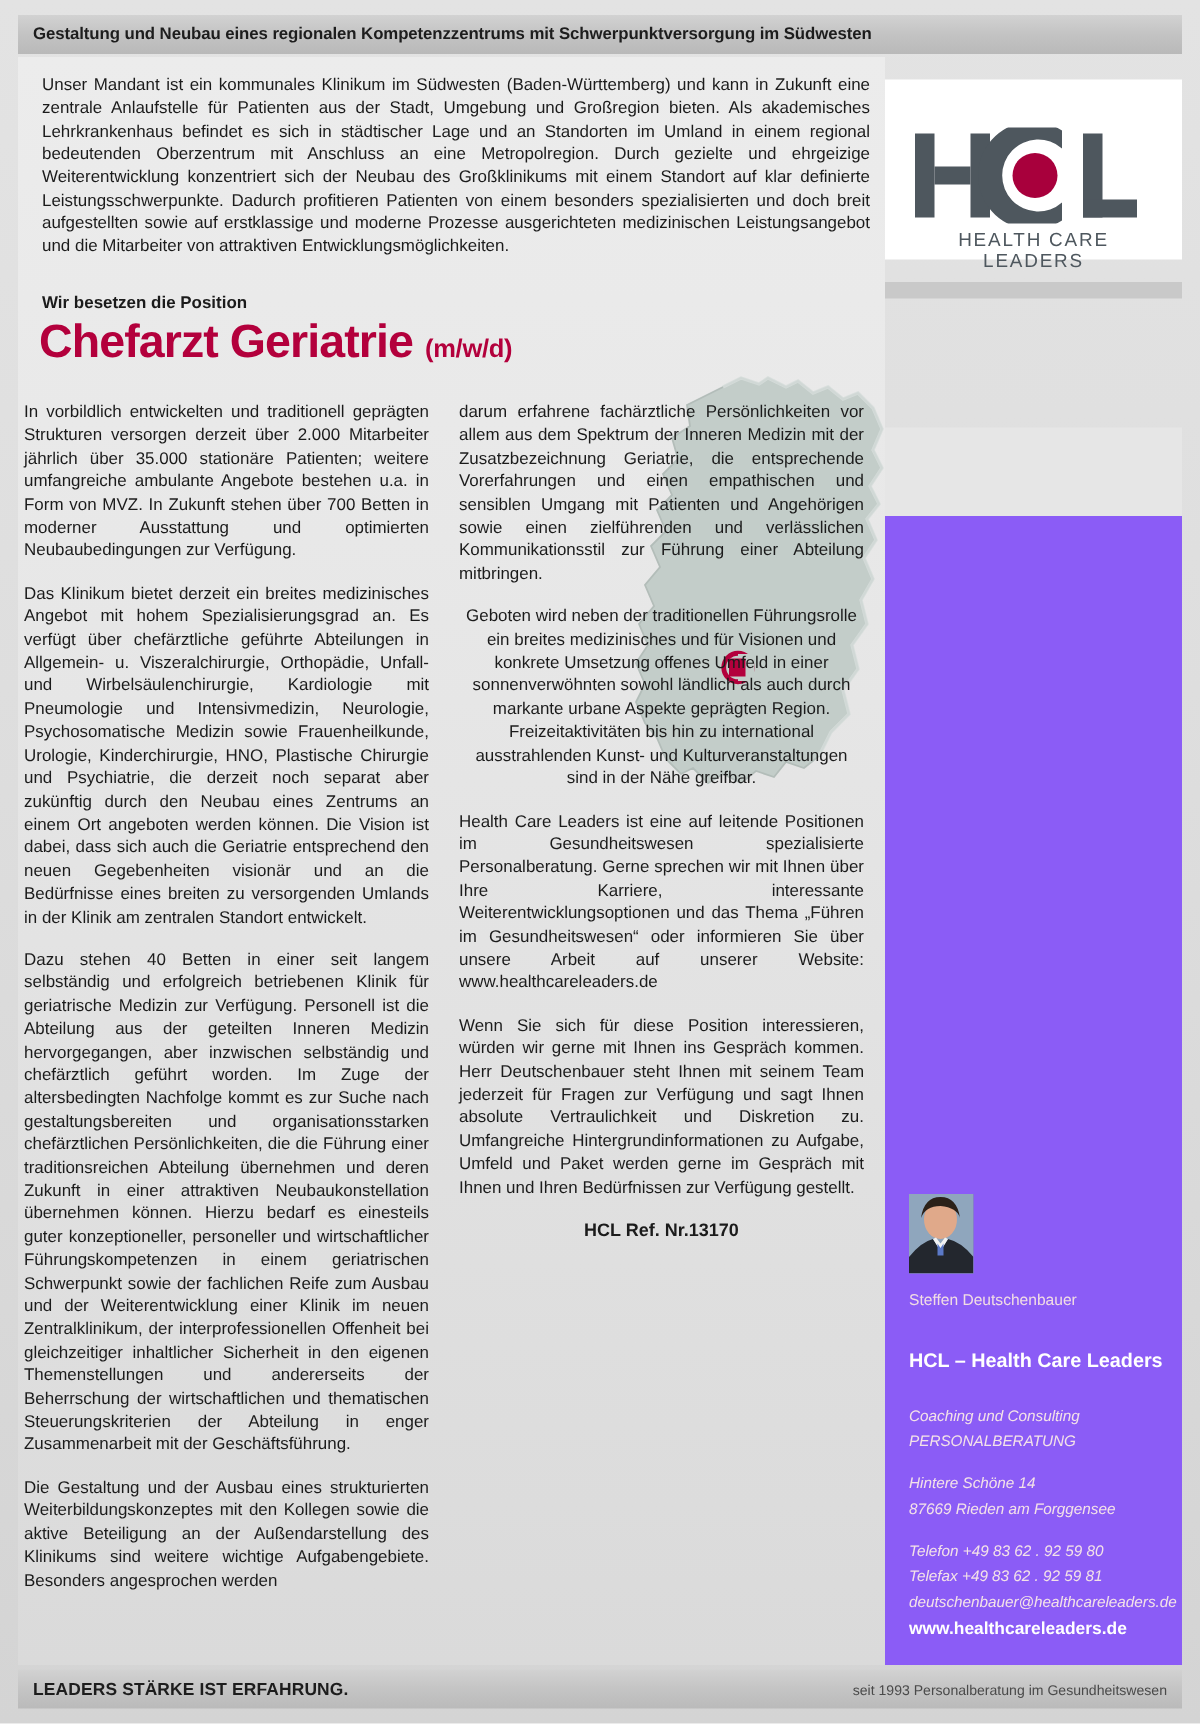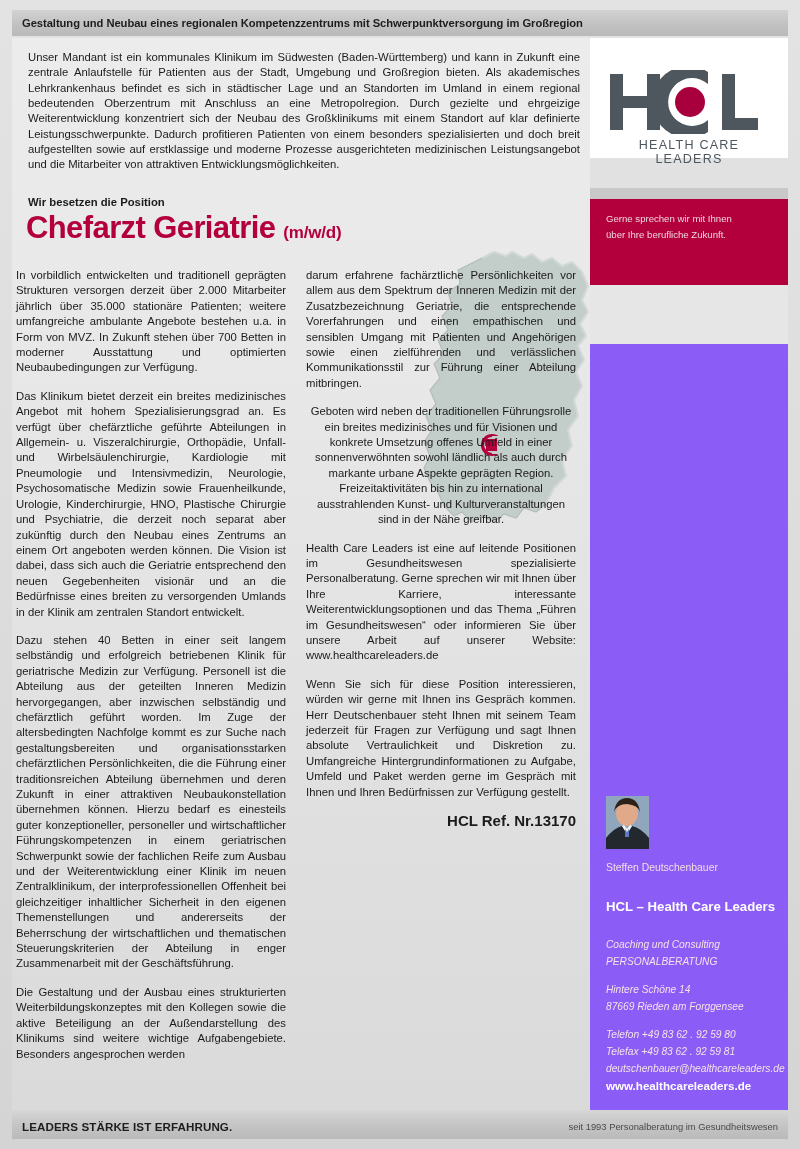--- a/index.html
+++ b/index.html
@@ -104,41 +104,41 @@
   }
   .col p { margin: 0 0 13px 0; }
   .col p:last-child { margin-bottom: 0; }
   .col-left  { left: 16px; }
   .col-mid   { left: 306px; }
   .col-mid p { text-align: justify; }
   .col-mid p.ragged { text-align: center; }
 
   .refno {
     margin-top: 10px;
-    text-align: right;
-    font-size: 15px;
+    text-align: center;
+    font-size: 12px;
     font-weight: bold;
     color: #1b1b1b;
   }
 
   
   .map-wrap {
     position: absolute;
     left: 420px;
     top: 250px;
     width: 175px;
     height: 340px;
     pointer-events: none;
   }
 
   
   .rail-logo {
     position: absolute;
     left: 590px;
-    top: 38px;
+    top: 53px;
     width: 198px;
     height: 120px;
     background: #ffffff;
   }
   .logo-mark {
     position: absolute;
     left: 14px;
     top: 32px;
     width: 170px;
     height: 64px;
@@ -274,21 +274,21 @@
     color: #4a4a4a;
   }
 </style>
 </head>
 <body>
 
 <div id="page">
   <div class="page-bg"></div>
 
   <div class="header-bar">
-    <span class="header-bar-text">Gestaltung und Neubau eines regionalen Kompetenzzentrums mit Schwerpunktversorgung im Großregion</span>
+    <span class="header-bar-text">Gestaltung und Neubau eines regionalen Kompetenzzentrums mit Schwerpunktversorgung im Südwesten</span>
   </div>
 
   <div class="main-panel"></div>
 
   <div class="intro">Unser Mandant ist ein kommunales Klinikum im Südwesten (Baden-Württemberg) und kann in Zukunft eine zentrale Anlaufstelle für Patienten aus der Stadt, Umgebung und Großregion bieten. Als akademisches Lehrkrankenhaus befindet es sich in städtischer Lage und an Standorten im Umland in einem regional bedeutenden Oberzentrum mit Anschluss an eine Metropolregion. Durch gezielte und ehrgeizige Weiterentwicklung konzentriert sich der Neubau des Großklinikums mit einem Standort auf klar definierte Leistungsschwerpunkte. Dadurch profitieren Patienten von einem besonders spezialisierten und doch breit aufgestellten sowie auf erstklassige und moderne Prozesse ausgerichteten medizinischen Leistungsangebot und die Mitarbeiter von attraktiven Entwicklungsmöglichkeiten.</div>
 
   <div class="kicker">Wir besetzen die Position</div>
   <div class="headline">
     <span>Chefarzt Geriatrie</span>
     <span class="mwd">(m/w/d)</span>
@@ -344,26 +344,20 @@
 
         <rect x="118" y="4" width="13" height="56" fill="#4e575e"></rect>
         <rect x="118" y="48" width="36" height="12" fill="#4e575e"></rect>
       </svg>
     </div>
     <div class="logo-sub">HEALTH CARE LEADERS</div>
   </div>
 
   <div class="rail-gap"></div>
 
-  <div class="rail-red-top">
-    <div class="claim">
-      <div>Gerne sprechen wir mit Ihnen</div>
-      <div>über Ihre berufliche Zukunft.</div>
-    </div>
-  </div>
 
   <div class="rail-mid-light"></div>
 
   <div class="rail-red-main">
     <div class="portrait">
       <svg width="43" height="53" viewBox="0 0 43 53" xmlns="http://www.w3.org/2000/svg">
         <rect x="0" y="0" width="43" height="53" fill="#8fa6bd"></rect>
         <ellipse cx="21" cy="17" rx="11" ry="13" fill="#e0a98a"></ellipse>
         <path d="M8,16 Q10,2 21,2 Q32,2 34,16 Q32,9 21,8 Q11,8 8,16 Z" fill="#2b2119"></path>
         <path d="M0,53 L0,42 Q8,32 16,30 L21,38 L26,30 Q35,32 43,42 L43,53 Z" fill="#23272e"></path>

